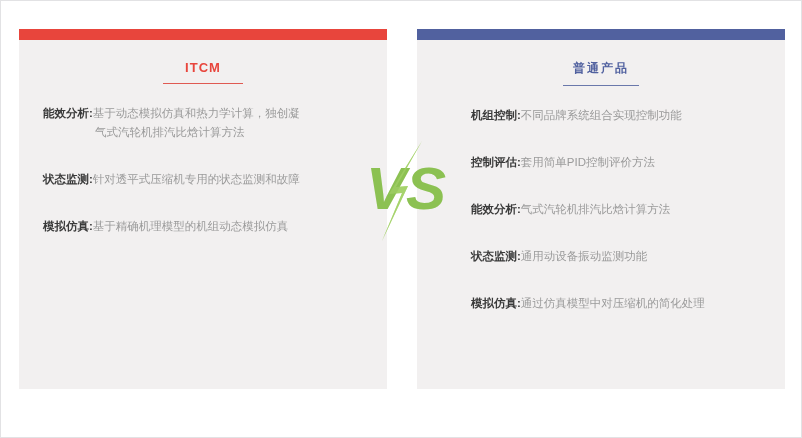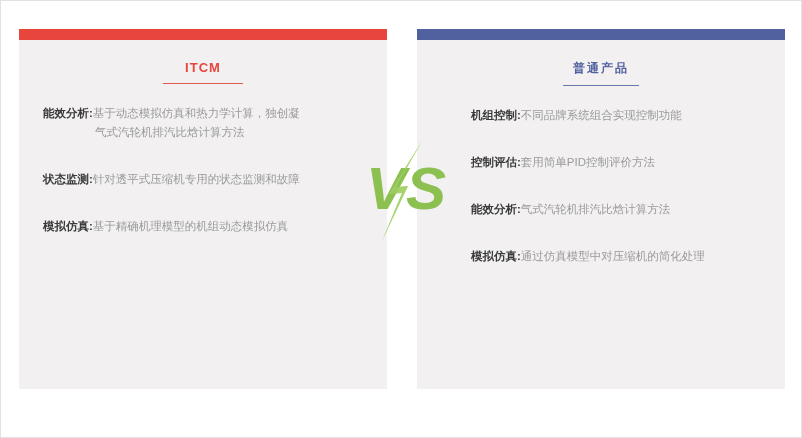--- a/index.html
+++ b/index.html
@@ -163,20 +163,23 @@
         </div>
 
         <div class="item">
           <span class="lbl">控制评估:</span><span class="val">套用简单PID控制评价方法</span>
         </div>
 
         <div class="item">
           <span class="lbl">能效分析:</span><span class="val">气式汽轮机排汽比焓计算方法</span>
         </div>
 
+        <div class="item">
+          <span class="lbl">状态监测:</span><span class="val">通用动设备振动监测功能</span>
+        </div>
 
         <div class="item">
           <span class="lbl">模拟仿真:</span><span class="val">通过仿真模型中对压缩机的简化处理</span>
         </div>
 
       </div>
     </div>
 
   </div>
 

